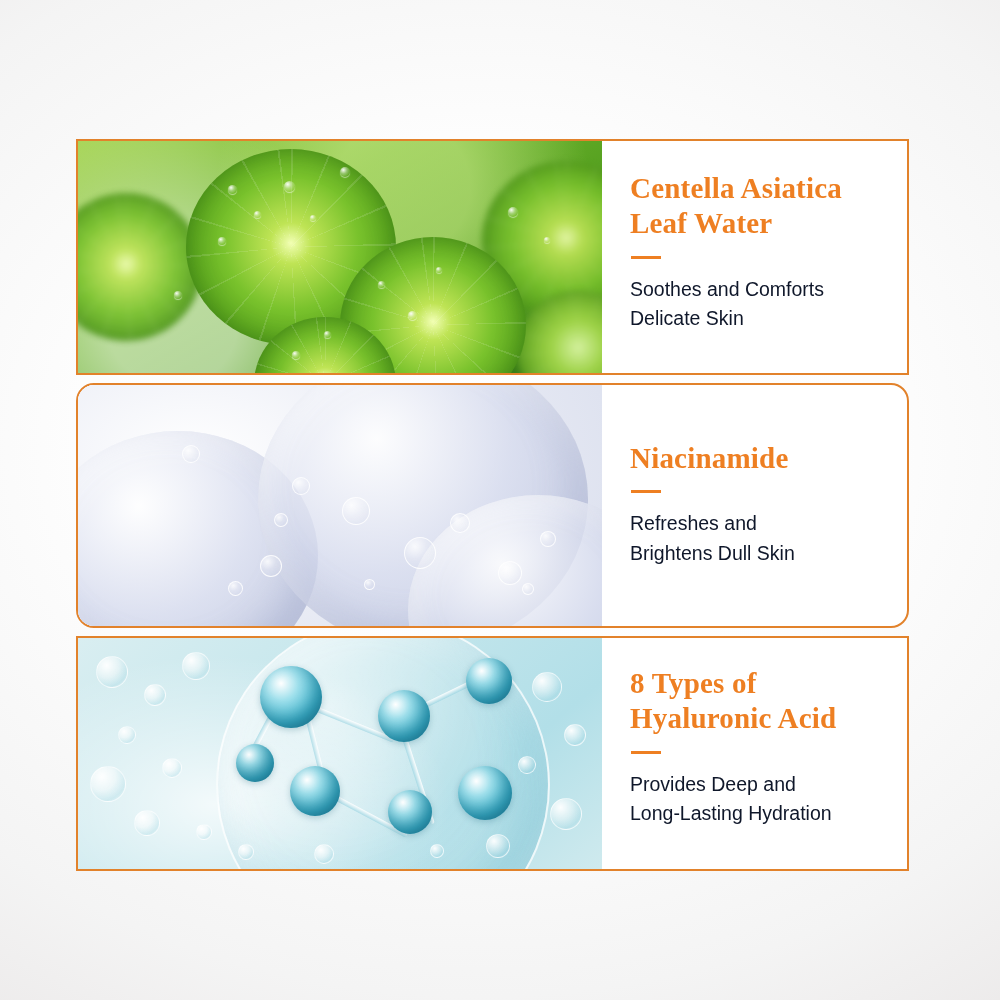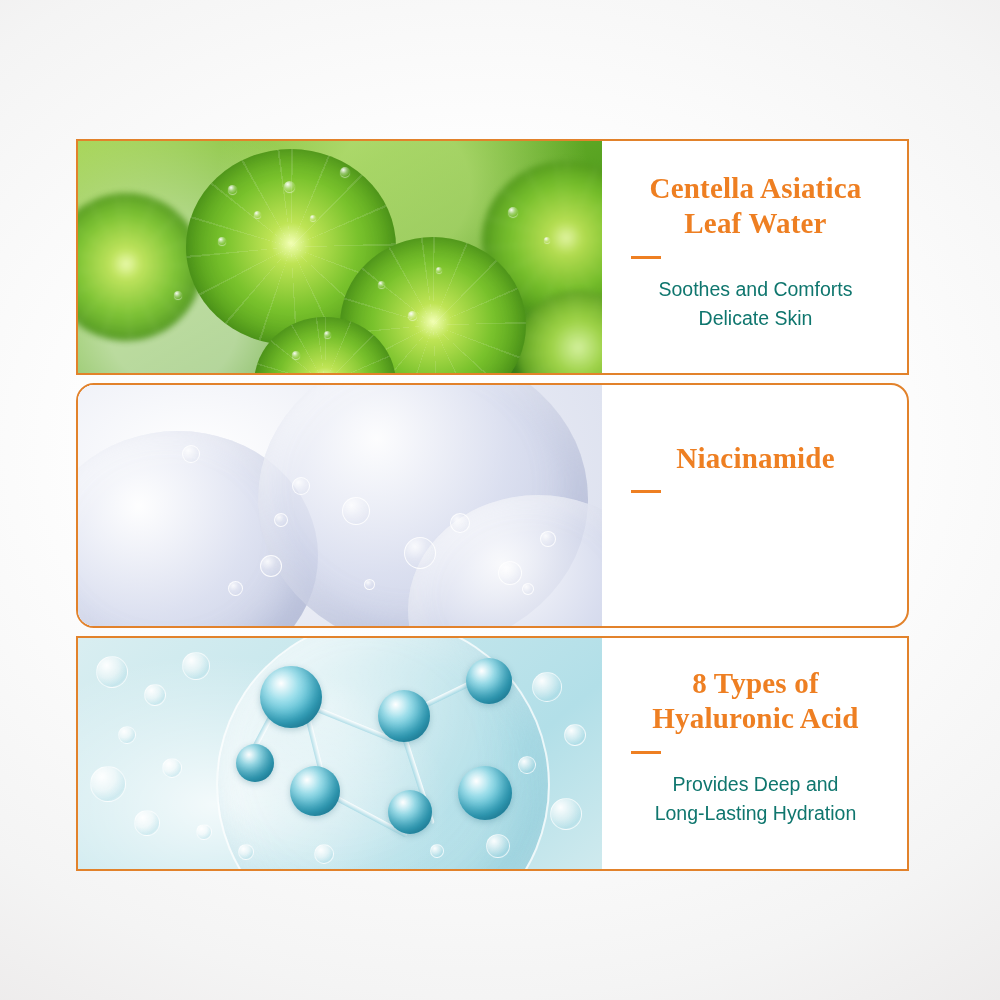--- a/index.html
+++ b/index.html
@@ -12,21 +12,20 @@
     background: #ffffff;
     font-family: "Liberation Sans", sans-serif;
     overflow: hidden;
   }
   #page {
     position: relative;
     width: 1000px;
     height: 1000px;
     background:
       radial-gradient(ellipse 900px 700px at 48% 45%, #ffffff 0%, #fdfdfd 45%, #f4f4f4 78%, #eceaea 100%);
-    text-align: center;
   }
   .cards {
     position: absolute;
     left: 76px;
     top: 139px;
     width: 833px;
   }
   .card {
     position: relative;
     display: flex;
@@ -62,21 +61,21 @@
     margin: 0;
   }
   .title-rule {
     width: 30px;
     height: 3px;
     background: #ee7f22;
     margin: 14px 0 16px 1px;
   }
   .card-desc {
     font-family: "Liberation Sans", sans-serif;
-    color: #0f766e;
+    color: #0f172a;
     font-size: 19.5px;
     line-height: 1.5;
     margin: 0;
     white-space: pre-line;
   }
 
   
   .media-leaves {
     background:
       radial-gradient(circle at 18% 78%, rgba(255,255,255,0.55) 0 14%, rgba(255,255,255,0) 44%),
@@ -232,20 +231,22 @@
         <div class="bub" style="width:14px;height:14px;left:462px;top:146px;"></div>
         <div class="bub" style="width:10px;height:10px;left:444px;top:198px;"></div>
         <div class="bub" style="width:20px;height:20px;left:182px;top:170px;"></div>
         <div class="bub" style="width:13px;height:13px;left:150px;top:196px;"></div>
         <div class="bub" style="width:9px;height:9px;left:286px;top:194px;"></div>
         <div class="bub" style="width:16px;height:16px;left:104px;top:60px;"></div>
       </div>
       <div class="card-body" style="padding-top:56px;">
         <h2 class="card-title">Niacinamide</h2>
         <div class="title-rule"></div>
+        <p class="card-desc">Refreshes and
+Brightens Dull Skin</p>
       </div>
     </div>
 
     <div class="card" style="height:235px;">
       <div class="card-media media-hyal">
         <div class="glass-sphere"></div>
 
         <div class="molecule">
           <div class="bond" style="left:36px;top:48px;width:112px;transform:rotate(22deg);"></div>
           <div class="bond" style="left:140px;top:70px;width:98px;transform:rotate(-26deg);"></div>

